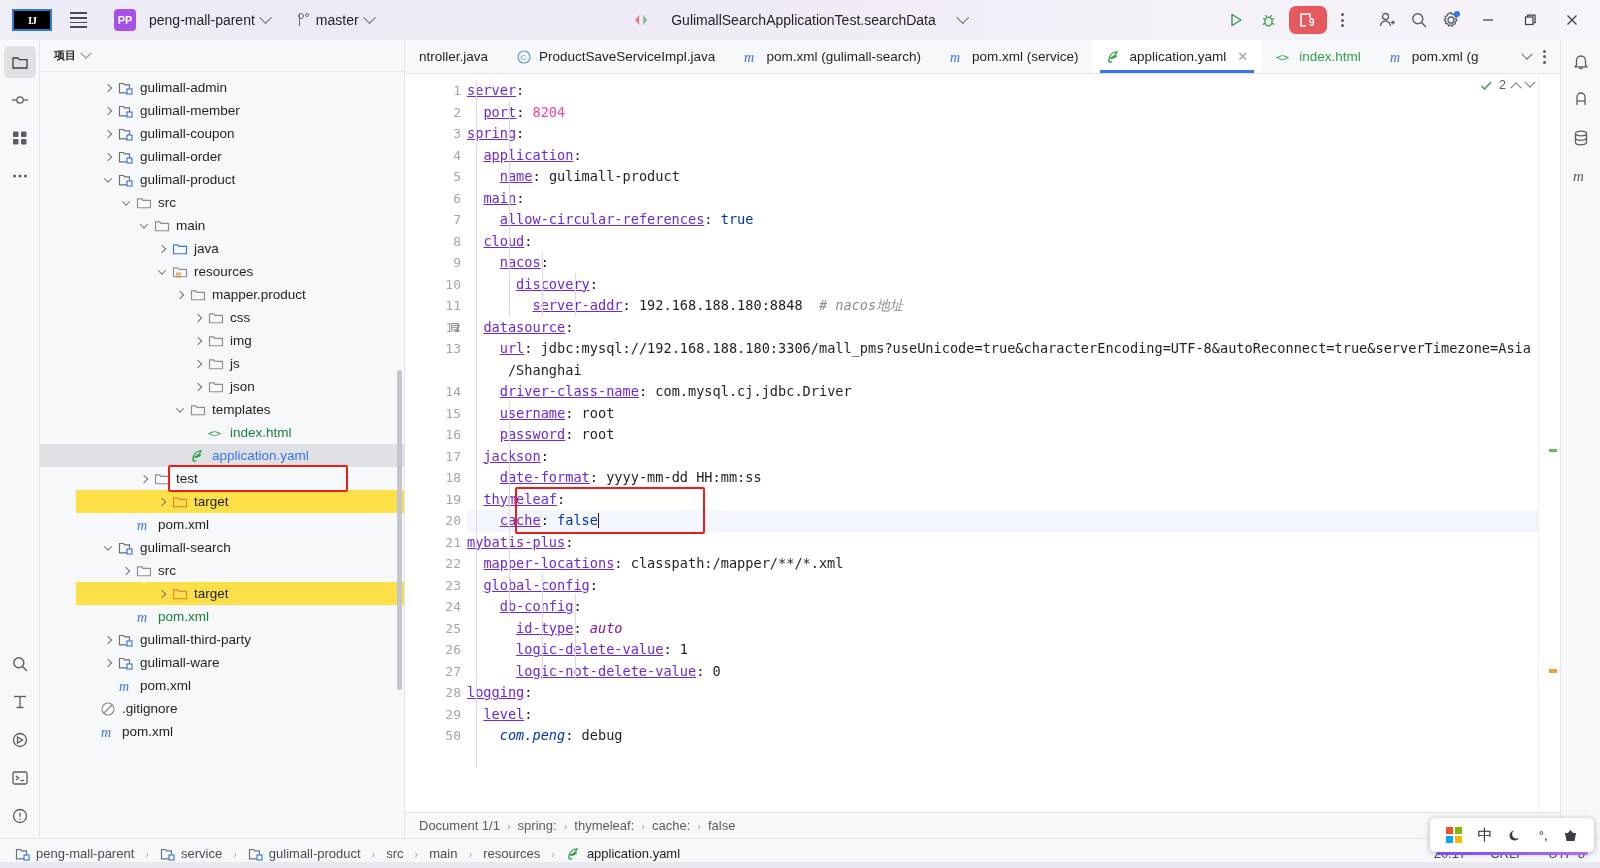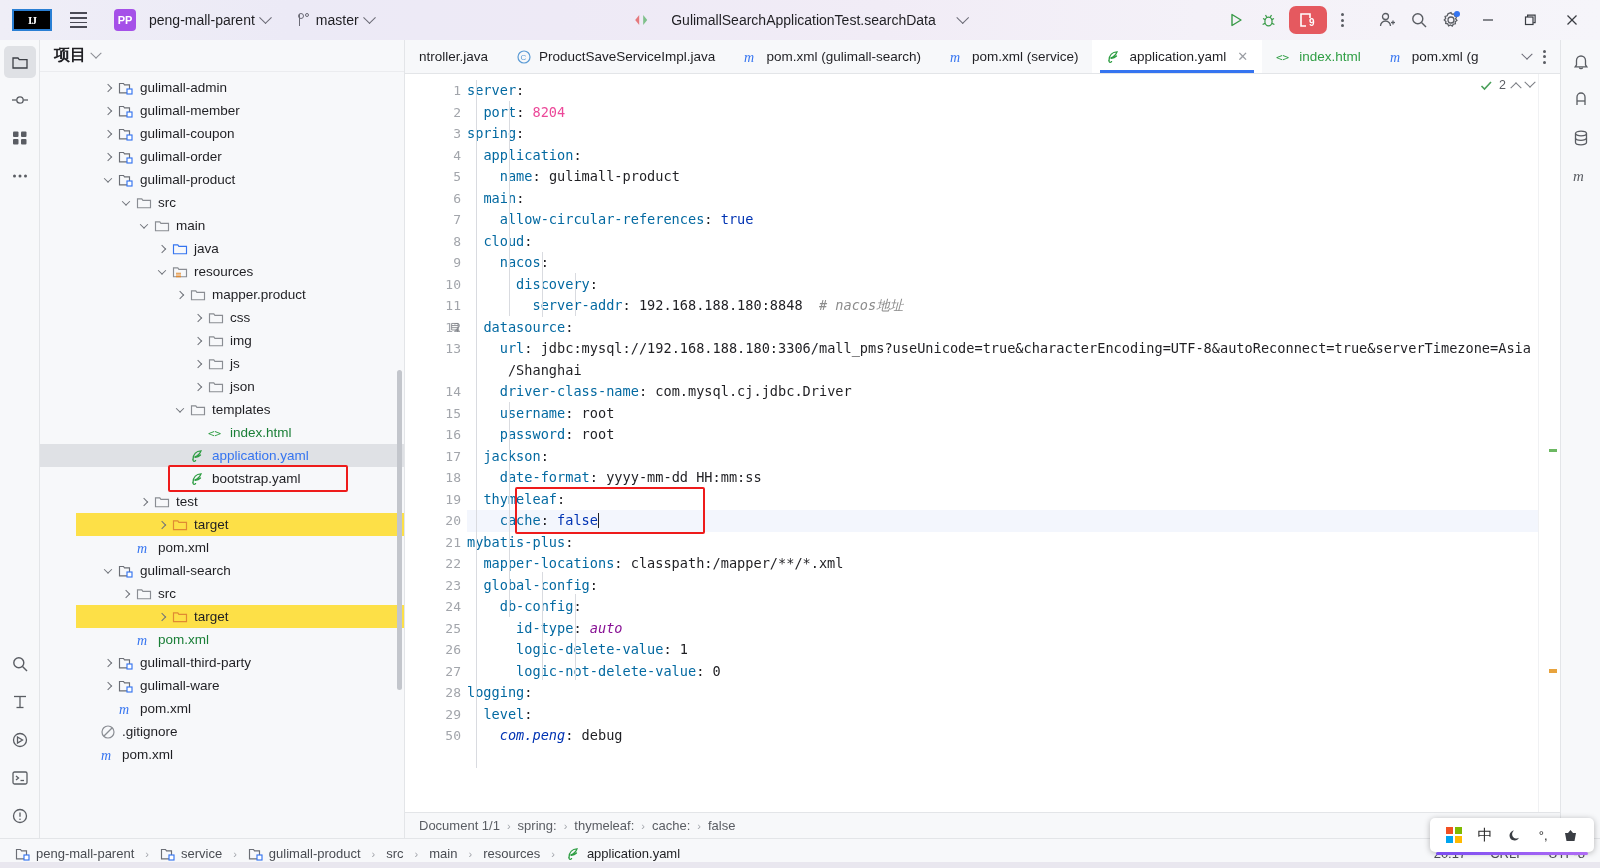--- a/index.html
+++ b/index.html
@@ -62,21 +62,21 @@
   .mainrow { flex: 1 1 auto; display: flex; min-height: 0; }
 
   
   .rail { width: 40px; flex:0 0 40px; background:#f7f8fa; border-right:1px solid #e3e5e8; display:flex; flex-direction:column; align-items:center; padding-top:6px; }
   .rail-sp { flex:1 1 auto; }
   .rbtn { width:32px; height:32px; margin-bottom:6px; display:flex; align-items:center; justify-content:center; border-radius:5px; cursor:pointer; color:#5a5d63;}
   .rbtn.active { background:#dfe1e5; }
 
   
   .projpanel { width: 365px; flex:0 0 365px; display:flex; flex-direction:column; background:#f7f8fa; border-right:1px solid #e3e5e8; min-height:0; position:relative;}
-  .proj-header { height: 32px; flex:0 0 32px; display:flex; align-items:center; padding-left: 14px; gap:6px; font-size:16px; color:#1f1f23; border-bottom:1px solid #ebecef;}
+  .proj-header { height: 32px; flex:0 0 32px; display:flex; align-items:center; padding-left: 14px; gap:6px; font-size:11px; color:#1f1f23; border-bottom:1px solid #ebecef;}
   .proj-header .chev2 { width:8px; height:8px; border-right:1.3px solid #8a8d93; border-bottom:1.3px solid #8a8d93; transform:rotate(45deg) translate(-2px,-2px); }
   .tree { flex:1 1 auto; overflow:hidden; padding-top:4px; position:relative;}
   .trow { height:23px; display:flex; align-items:center; font-size:13.5px; color:#1f1f23; white-space:nowrap; cursor:pointer; padding-right:6px;}
   .trow.sel { background:#dfe1e5; }
   .trow.hl { background:#fde047;margin-left:36px; }
   .arrow { width:16px; flex:0 0 16px; display:flex; align-items:center; justify-content:center; }
   .arrow i { display:block; width:6px; height:6px; border-right:1.3px solid #70737a; border-bottom:1.3px solid #70737a; }
   .arrow.right i { transform: rotate(-45deg); }
   .arrow.down i { transform: rotate(45deg) translate(-1px,-1px); }
   .ticon-box { width:20px; flex:0 0 20px; display:flex; align-items:center; justify-content:center; margin-right:4px;}
@@ -105,21 +105,21 @@
   .tabchev { width:8px; height:8px; border-right:1.4px solid #6b6b76; border-bottom:1.4px solid #6b6b76; transform:rotate(45deg) translate(-2px,-2px); }
   .dots3 { display:flex; flex-direction:column; gap:2.5px; align-items:center; padding:0 8px; cursor:pointer;}
   .dots3 b { width:3px; height:3px; border-radius:50%; background:#5a5d63; display:block;}
 
   .editorbody { flex:1 1 auto; display:flex; min-height:0; position:relative; background:#fff; }
   .gutter { width:62px; flex:0 0 62px; background:#fff; padding-top:6px; position:relative;}
   .gline { height:21.5px; display:flex; align-items:center; justify-content:flex-end; padding-right:6px; font-family:"DejaVu Sans Mono", monospace; font-size:13px; color:#a2a5ab; }
   .code { flex:1 1 auto; padding-top:6px; overflow:hidden; position:relative; font-family:"DejaVu Sans Mono", monospace; font-size:13.6px; line-height:21.5px; white-space:pre; }
   .cl { height:21.5px; white-space:pre; }
   .cl.cur { background:#f3f6fd; }
-  .kw { color:#0369a1; }
+  .kw { color:#6d28d9;text-decoration:underline; }
   .val { color:#1f1f23; }
   .num { color:#ec4899; }
   .bool { color:#0033b3; }
   .cmt { color:#8c8c8c; font-style:italic; }
   .ital { color:#871094; font-style:italic; }
   .italg { color:#0033b3; font-style:italic; }
   .indent-guide { position:absolute; width:1px; background:#d9dbe0; }
   .caret { display:inline-block; width:1.5px; height:15px; background:#1f1f23; vertical-align:-3px; }
 
   .rightstripe { width:22px; flex:0 0 22px; background:#fff; position:relative; border-left:1px solid #f0f1f3;}
@@ -537,31 +537,20 @@
           <div class="trow sel" id="tree-sel-row">
             <div style="width: 132px; flex: 0 0 auto;"></div>
             <div class="arrow none"></div>
             <div class="ticon-box">
               <svg width="16" height="16" viewBox="0 0 16 16">
                 <path d="M3 11.5 C3 6 6.5 3 11 2.8 C10 6 7.5 8 4.5 9.2 C6.5 9.4 9 8.6 10.5 7" fill="none" stroke="#2f9e44" stroke-width="1.3" stroke-linecap="round"></path>
                 <path d="M3.2 11.4 a1.3 1.3 0 1 0 2.4 .6" fill="none" stroke="#2f9e44" stroke-width="1.2"></path>
               </svg>
             </div>
             <span class="tlabel c-blue">application.yaml</span>
-          </div>
-          <div class="trow">
-            <div style="width: 132px; flex: 0 0 auto;"></div>
-            <div class="arrow none"></div>
-            <div class="ticon-box">
-              <svg width="16" height="16" viewBox="0 0 16 16">
-                <path d="M3 11.5 C3 6 6.5 3 11 2.8 C10 6 7.5 8 4.5 9.2 C6.5 9.4 9 8.6 10.5 7" fill="none" stroke="#2f9e44" stroke-width="1.3" stroke-linecap="round"></path>
-                <path d="M3.2 11.4 a1.3 1.3 0 1 0 2.4 .6" fill="none" stroke="#2f9e44" stroke-width="1.2"></path>
-              </svg>
-            </div>
-            <span class="tlabel c-plain">bootstrap.yaml</span>
           </div>
           <div class="trow">
             <div style="width: 96px; flex: 0 0 auto;"></div>
             <div class="arrow right">
               <i></i>
             </div>
             <div class="ticon-box">
               <svg width="16" height="16" viewBox="0 0 16 16">
                 <path d="M1.5 3.8 h4.3 l1.1 1.5 h7.6 v7.4 h-13 z" fill="none" stroke="#8a8d93" stroke-width="1.15"></path>
               </svg>

